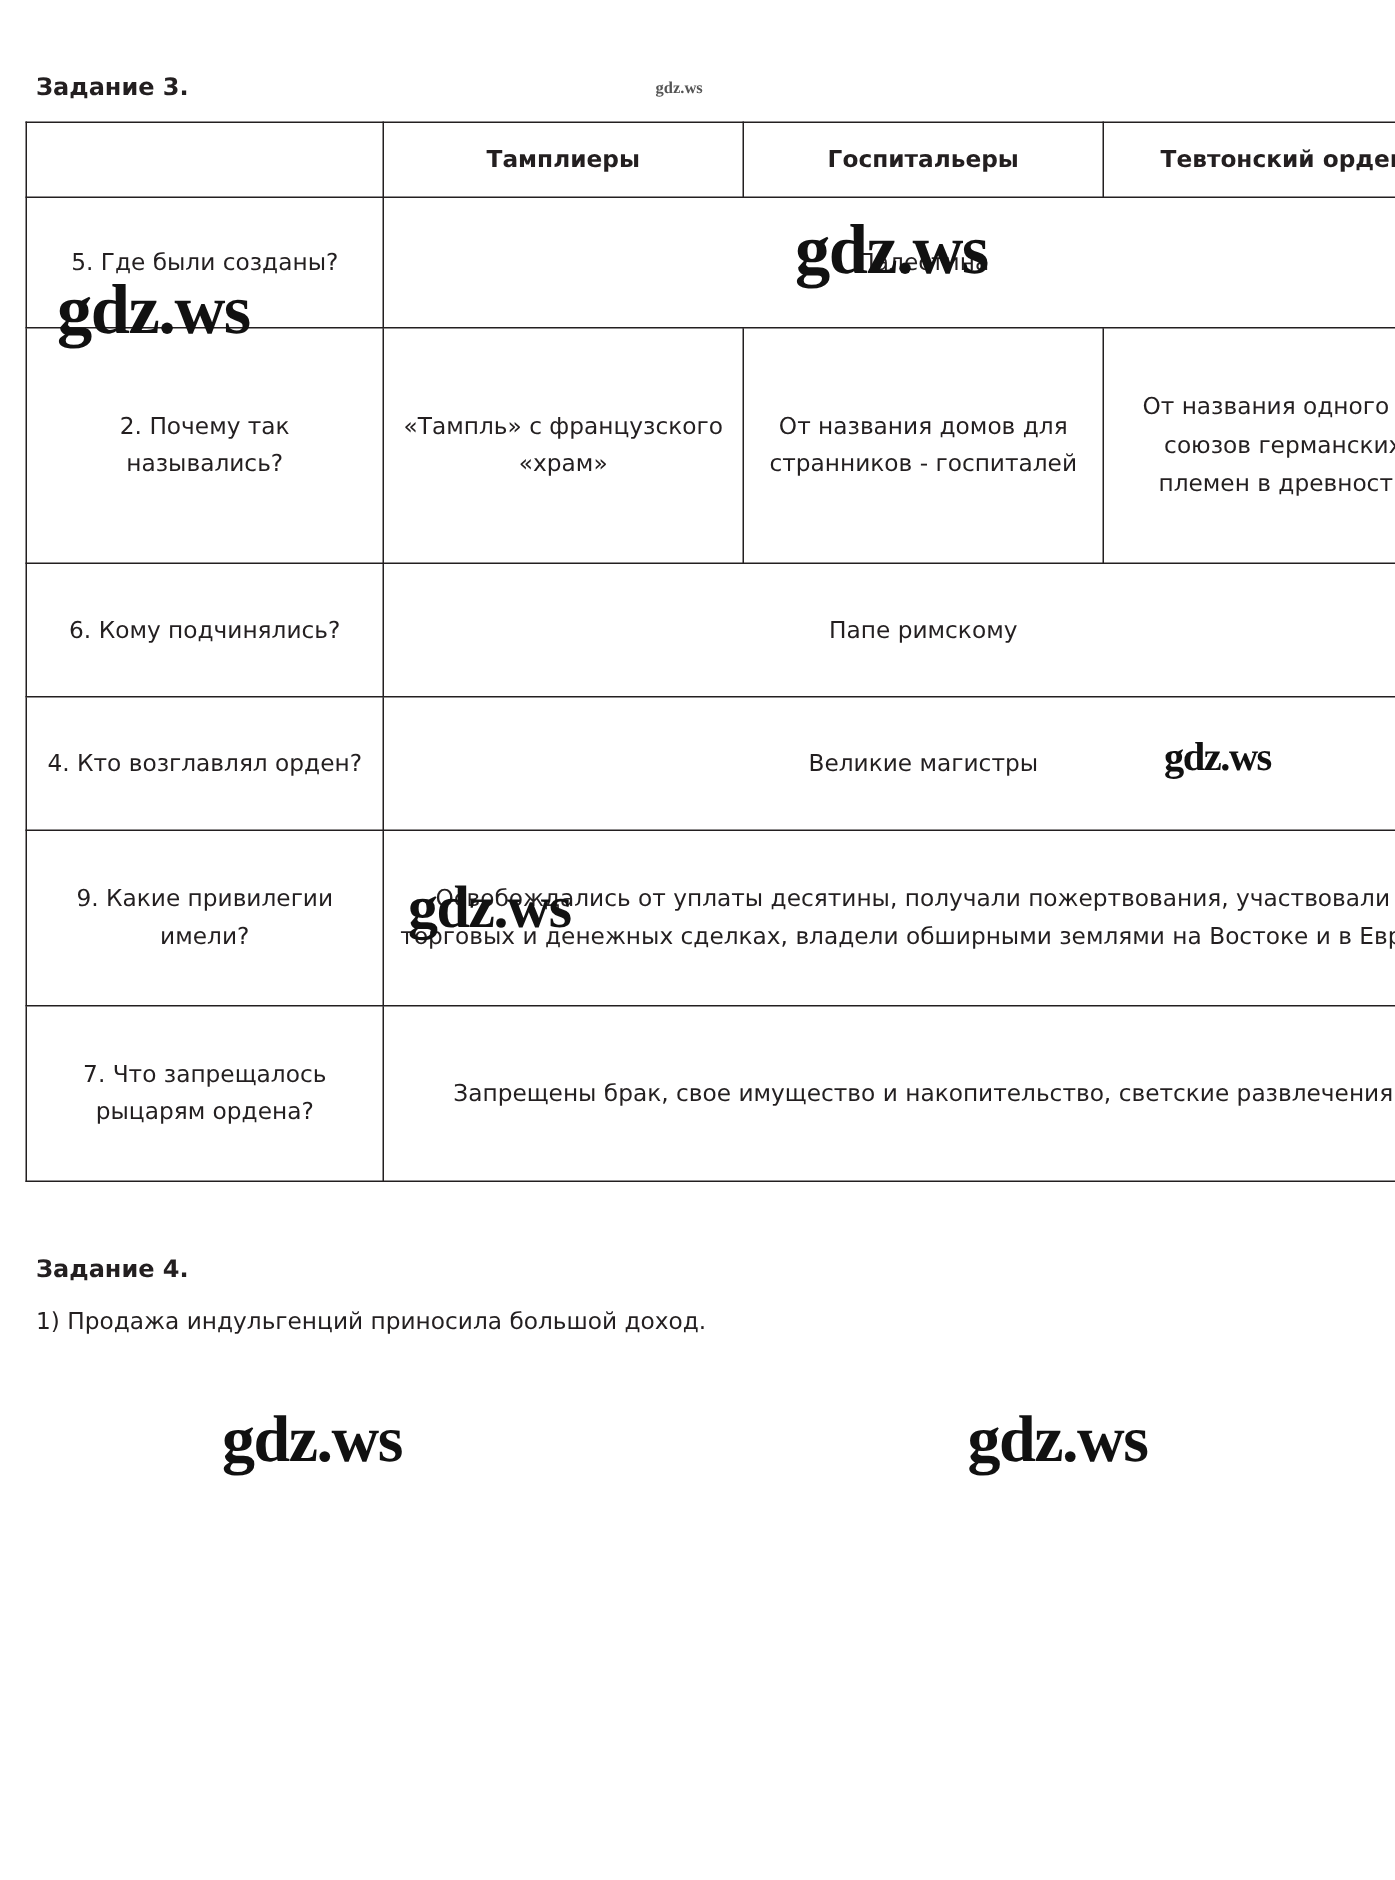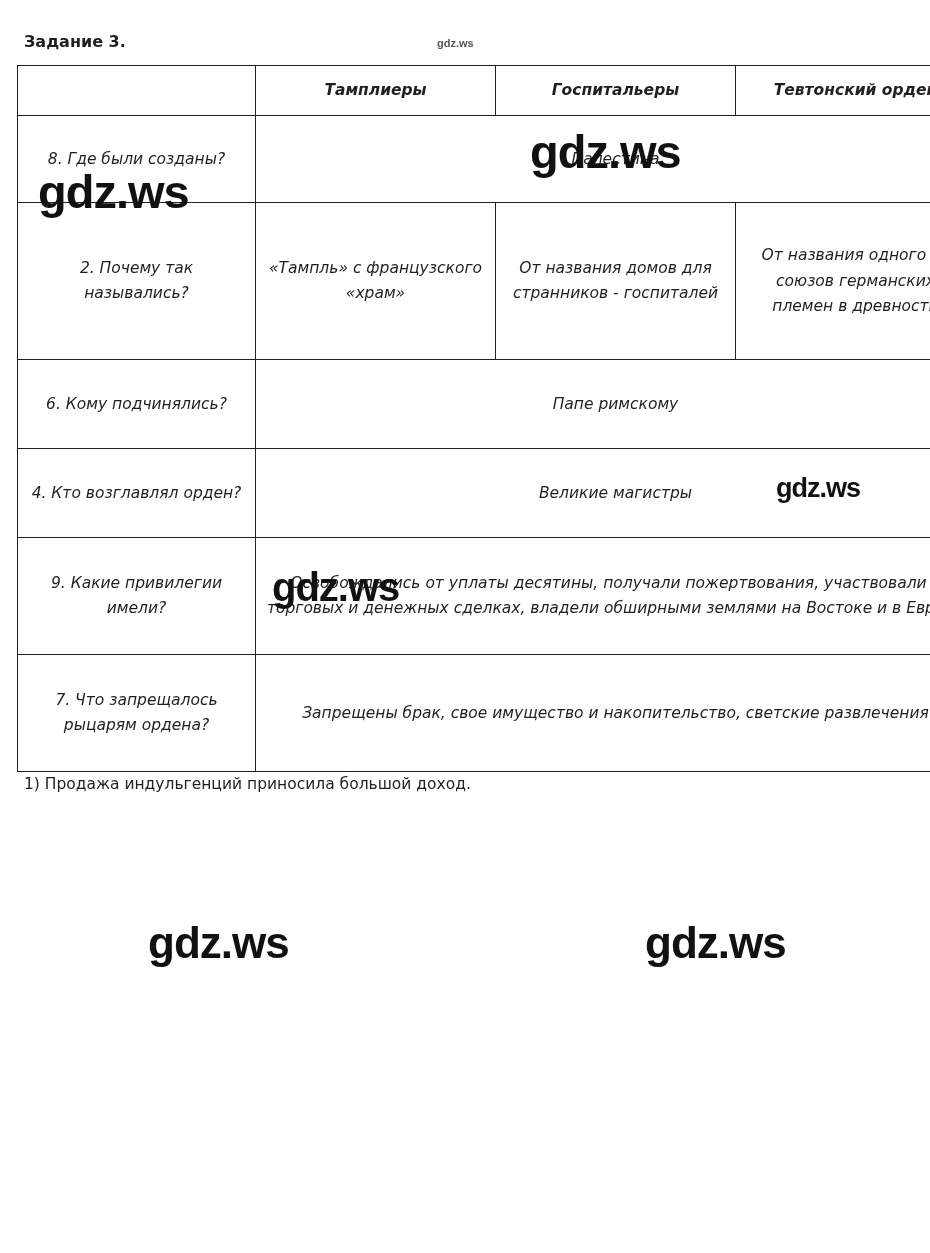--- a/index.html
+++ b/index.html
@@ -23,37 +23,36 @@
     padding: 0 12px;
   }
   .page-number {
     font-size: 17px;
     font-weight: bold;
     margin: 30px 0 0 12px;
   }
   .task-title {
     font-size: 16px;
     font-weight: bold;
-    margin: 32px 0 14px 12px;
+    margin: 48px 0 14px 12px;
   }
   table.orders {
     border-collapse: collapse;
     width: 906px;
     margin-left: 5px;
     table-layout: fixed;
   }
   table.orders td, table.orders th {
     border: 1px solid #231f20;
     font-size: 15.5px;
     font-weight: normal;
     text-align: center;
     vertical-align: middle;
     padding: 8px 8px;
     line-height: 1.62;
-    font-style: italic;
   }
   table.orders th {
     font-weight: bold;
     font-size: 15.5px;
     padding: 12px 6px;
   }
   .col-q { width: 225px; }
   .col-a { width: 227px; }
   td.q {
     padding: 10px 14px;
@@ -72,21 +71,21 @@
     font-size: 15.5px;
     line-height: 1.62;
     margin: 0 0 36px 0;
     max-width: 890px;
   }
   .answers p:last-child { margin-bottom: 0; }
   
   .wm {
     position: absolute;
     color: #111111;
-    font-family: Liberation Sans, sans-serif;
+    font-family: Liberation Serif, serif;
     font-weight: bold;
     letter-spacing: -1px;
     pointer-events: none;
     white-space: nowrap;
   }
   .wm-top {
     font-size: 11px;
     font-weight: bold;
     letter-spacing: 0;
     color: #555;
@@ -110,21 +109,21 @@
 
   <table class="orders">
     <tbody>
         <tr class="row-h">
       <th class="col-q"></th>
       <th class="col-a">Тамплиеры</th>
       <th class="col-a">Госпитальеры</th>
       <th class="col-a">Тевтонский орден</th>
     </tr>
     <tr class="r1">
-      <td class="q">8. Где были созданы?</td>
+      <td class="q">5. Где были созданы?</td>
       <td colspan="3">Палестина</td>
     </tr>
     <tr class="r2">
       <td class="q">2. Почему так назывались?</td>
       <td>«Тампль» с французского «храм»</td>
       <td>От названия домов для странников - госпиталей</td>
       <td>От названия одного из союзов германских племен в древности</td>
     </tr>
     <tr class="r3">
       <td class="q">6. Кому подчинялись?</td>
@@ -138,20 +137,21 @@
       <td class="q">9. Какие привилегии имели?</td>
       <td colspan="3">Освобождались от уплаты десятины, получали пожертвования, участвовали в торговых и денежных сделках, владели обширными землями на Востоке и в Европе</td>
     </tr>
     <tr class="r6">
       <td class="q">7. Что запрещалось рыцарям ордена?</td>
       <td colspan="3">Запрещены брак, свое имущество и накопительство, светские развлечения</td>
     </tr>
   </tbody>
     </table>
 
+  <div class="task-title">Задание 4.</div>
 
   <div class="answers">
     <p>1) Продажа индульгенций приносила большой доход.</p>
   </div>
 
   <div class="wm wm-top">gdz.ws</div>
   <div class="wm wm-a">gdz.ws</div>
   <div class="wm wm-b">gdz.ws</div>
   <div class="wm wm-c">gdz.ws</div>
   <div class="wm wm-d">gdz.ws</div>

